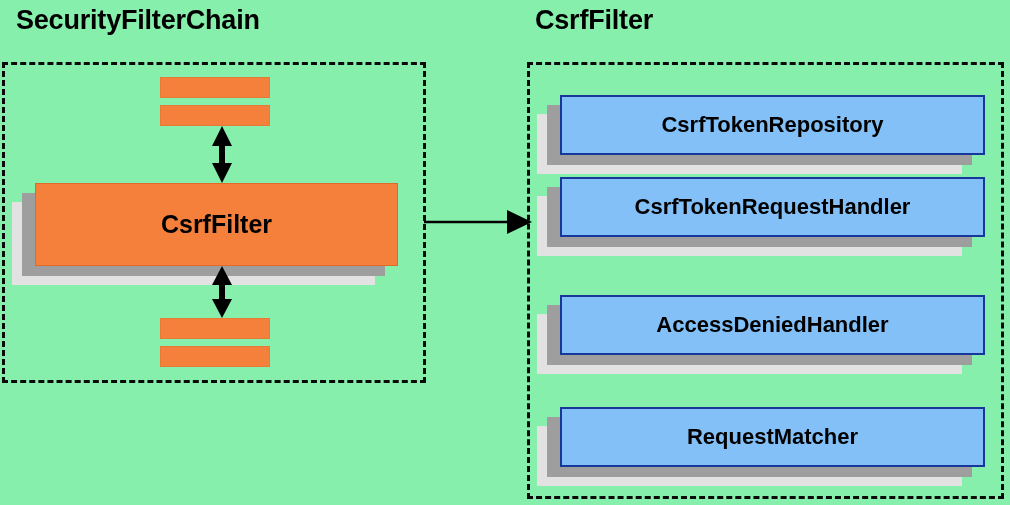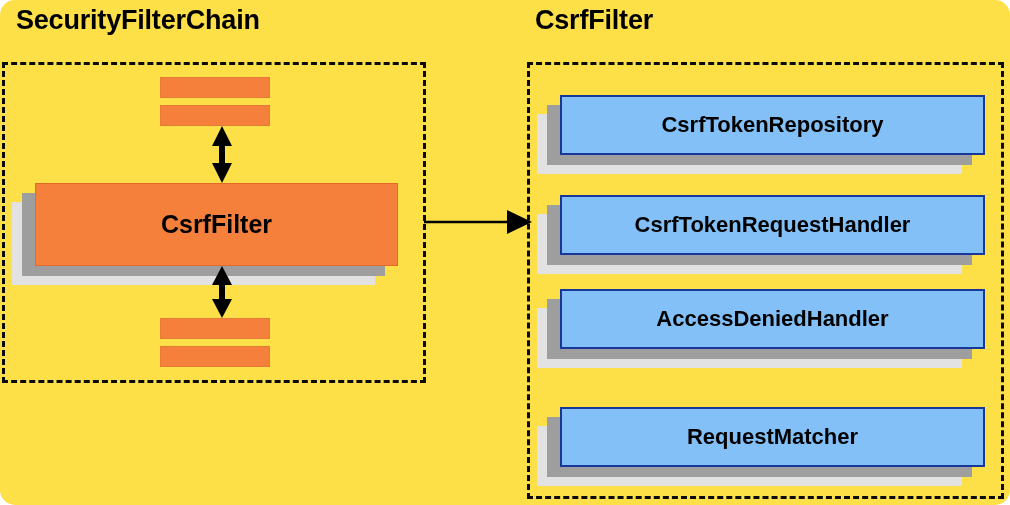--- a/index.html
+++ b/index.html
@@ -7,23 +7,22 @@
     padding: 0;
     background: #ffffff;
   }
   body {
     font-family: "Liberation Sans", sans-serif;
   }
   #canvas {
     position: relative;
     width: 1010px;
     height: 505px;
-    background: #fde047;
+    background: #86efac;
     overflow: hidden;
-    border-radius: 15px;
   }
 
   
   .panel-title {
     position: absolute;
     font-family: "Liberation Sans", sans-serif;
     font-weight: bold;
     font-size: 27px;
     line-height: 1;
     color: #000000;
@@ -105,22 +104,22 @@
     box-sizing: border-box;
   }
   #bar-top-1    { left: 160px; top: 77px; }
   #bar-top-2    { left: 160px; top: 105px; }
   #bar-bottom-1 { left: 160px; top: 318px; }
   #bar-bottom-2 { left: 160px; top: 346px; }
 
   .blue-box { width: 425px; height: 60px; left: 560px; }
   .blue-box .face { font-size: 22px; }
   #box-repo    { top: 95px; }
-  #box-handler { top: 195px; text-align: center; }
-  #box-denied  { top: 289px; text-decoration: underline; }
+  #box-handler { top: 177px; text-align: center; }
+  #box-denied  { top: 295px; text-decoration: underline; }
   #box-matcher { top: 407px; }
 
   
   .arrow-v {
     position: absolute;
     left: 207px;
     width: 30px;
   }
   #arrow-up-down-top    { top: 126px; height: 57px; }
   #arrow-up-down-bottom { top: 266px; height: 52px; }

